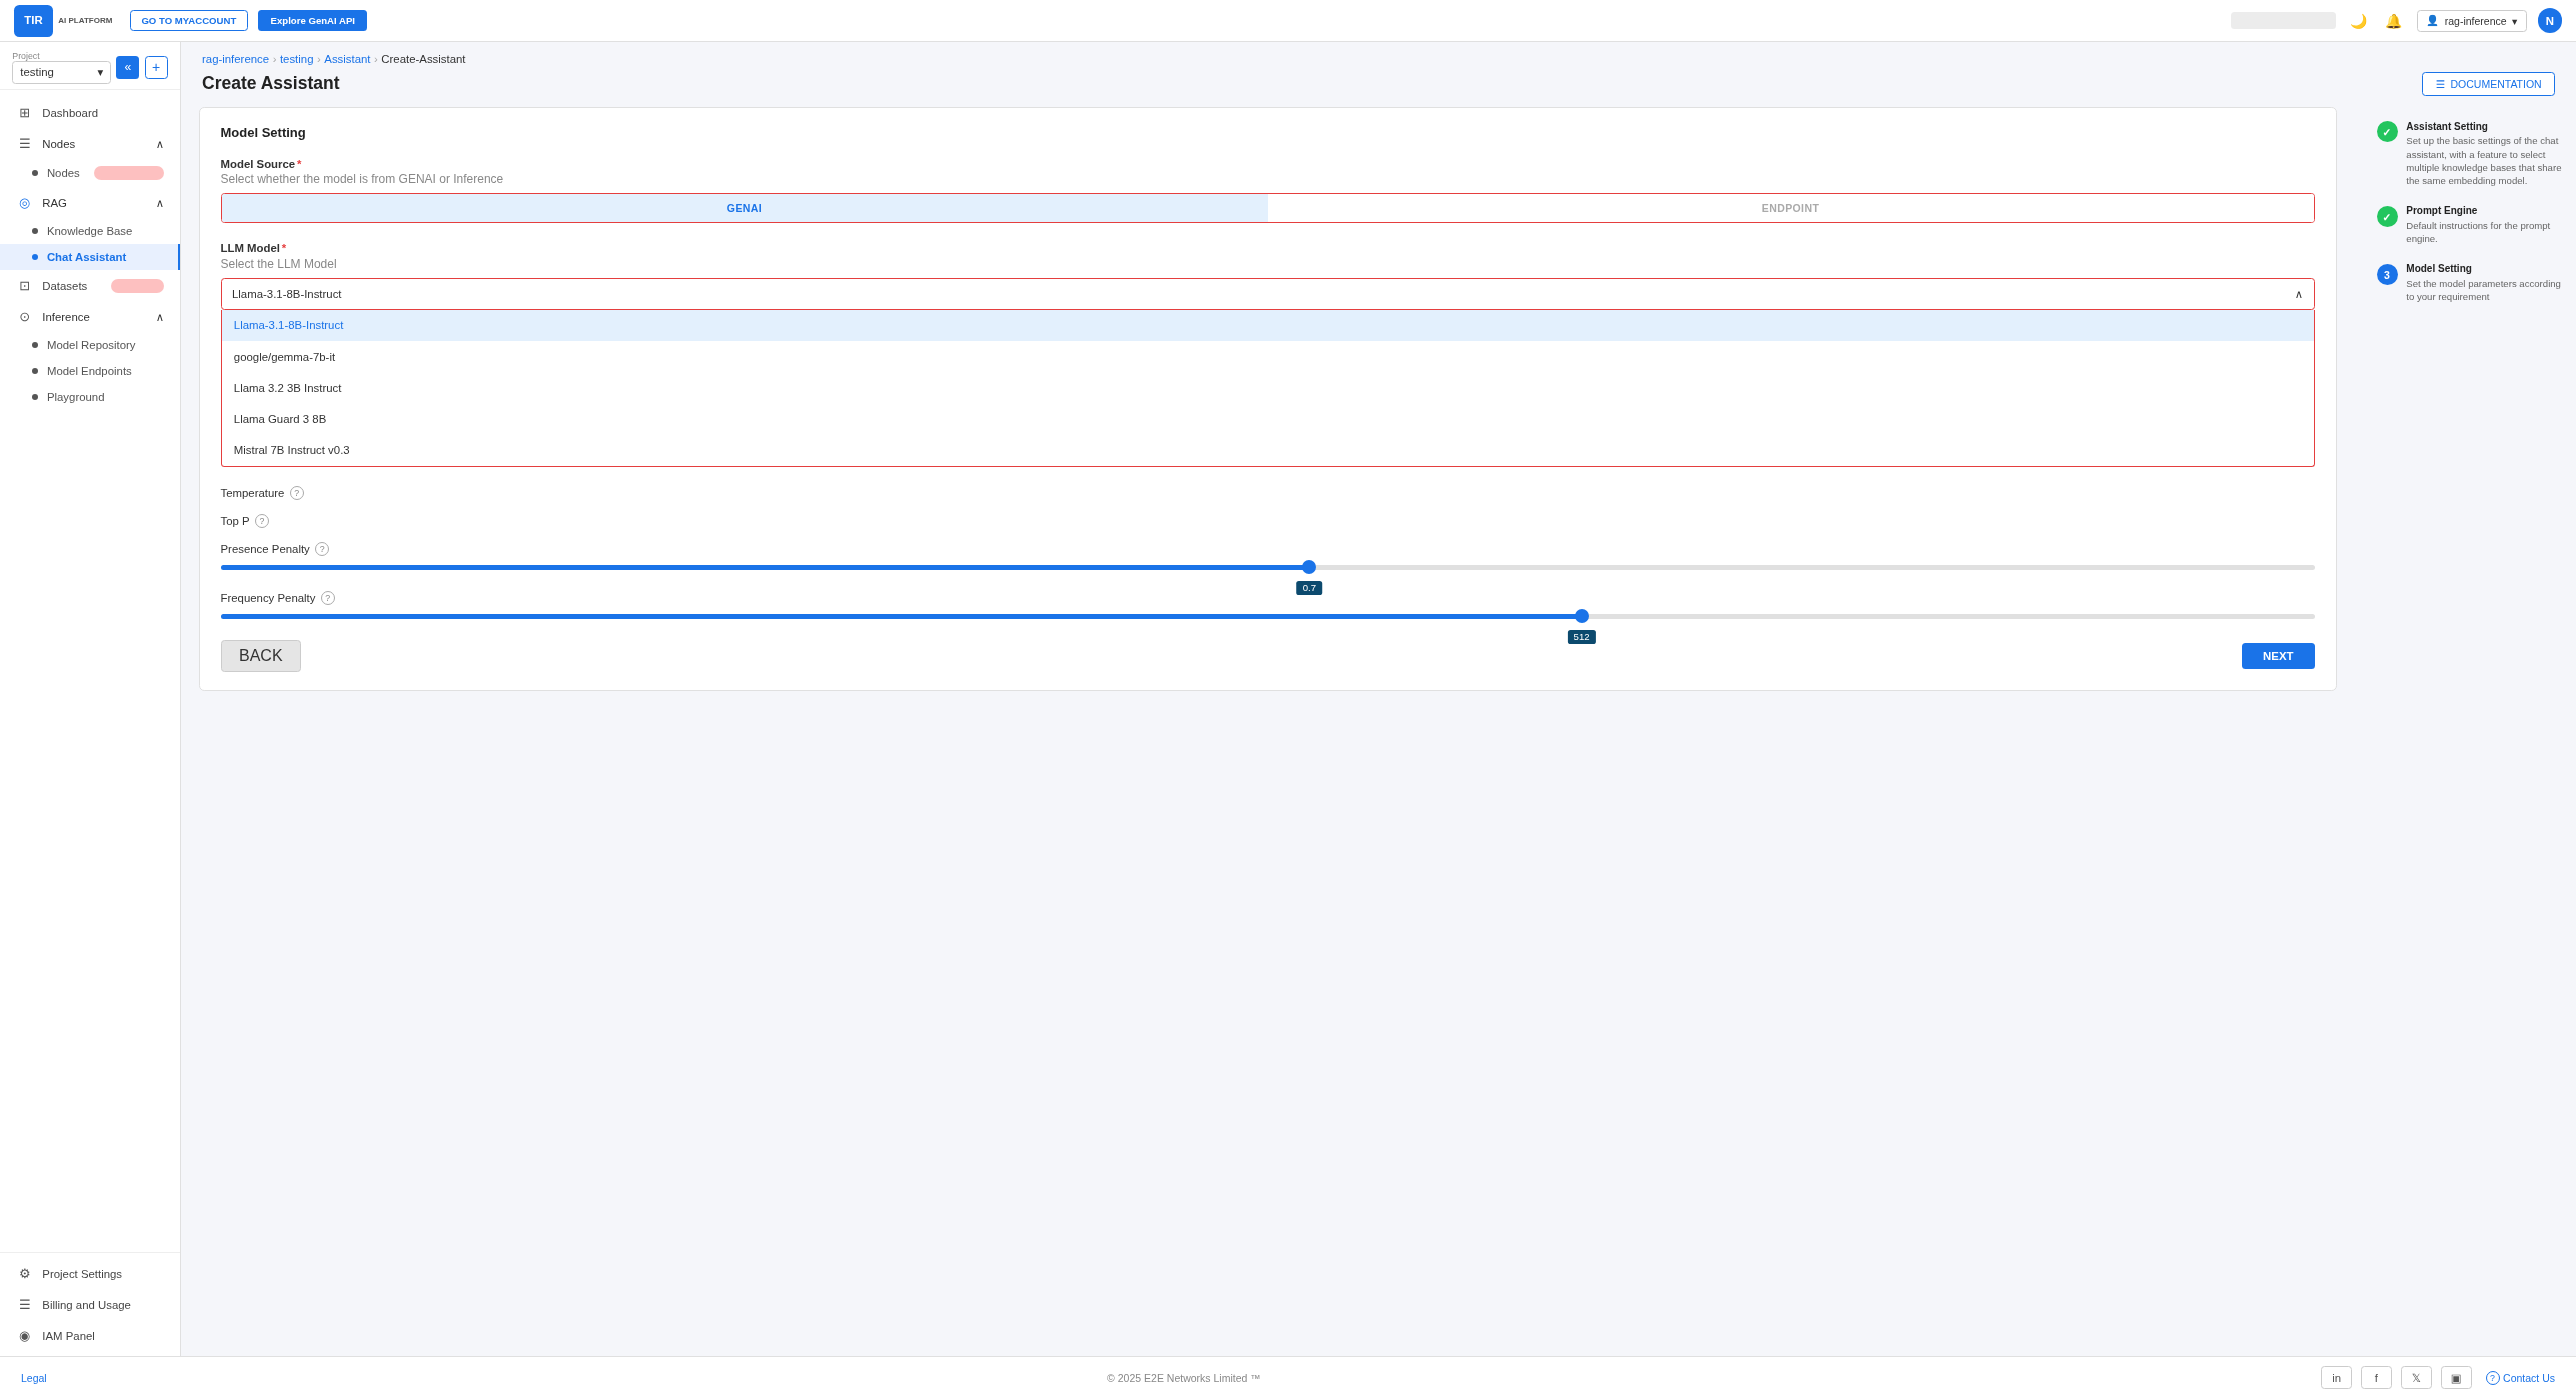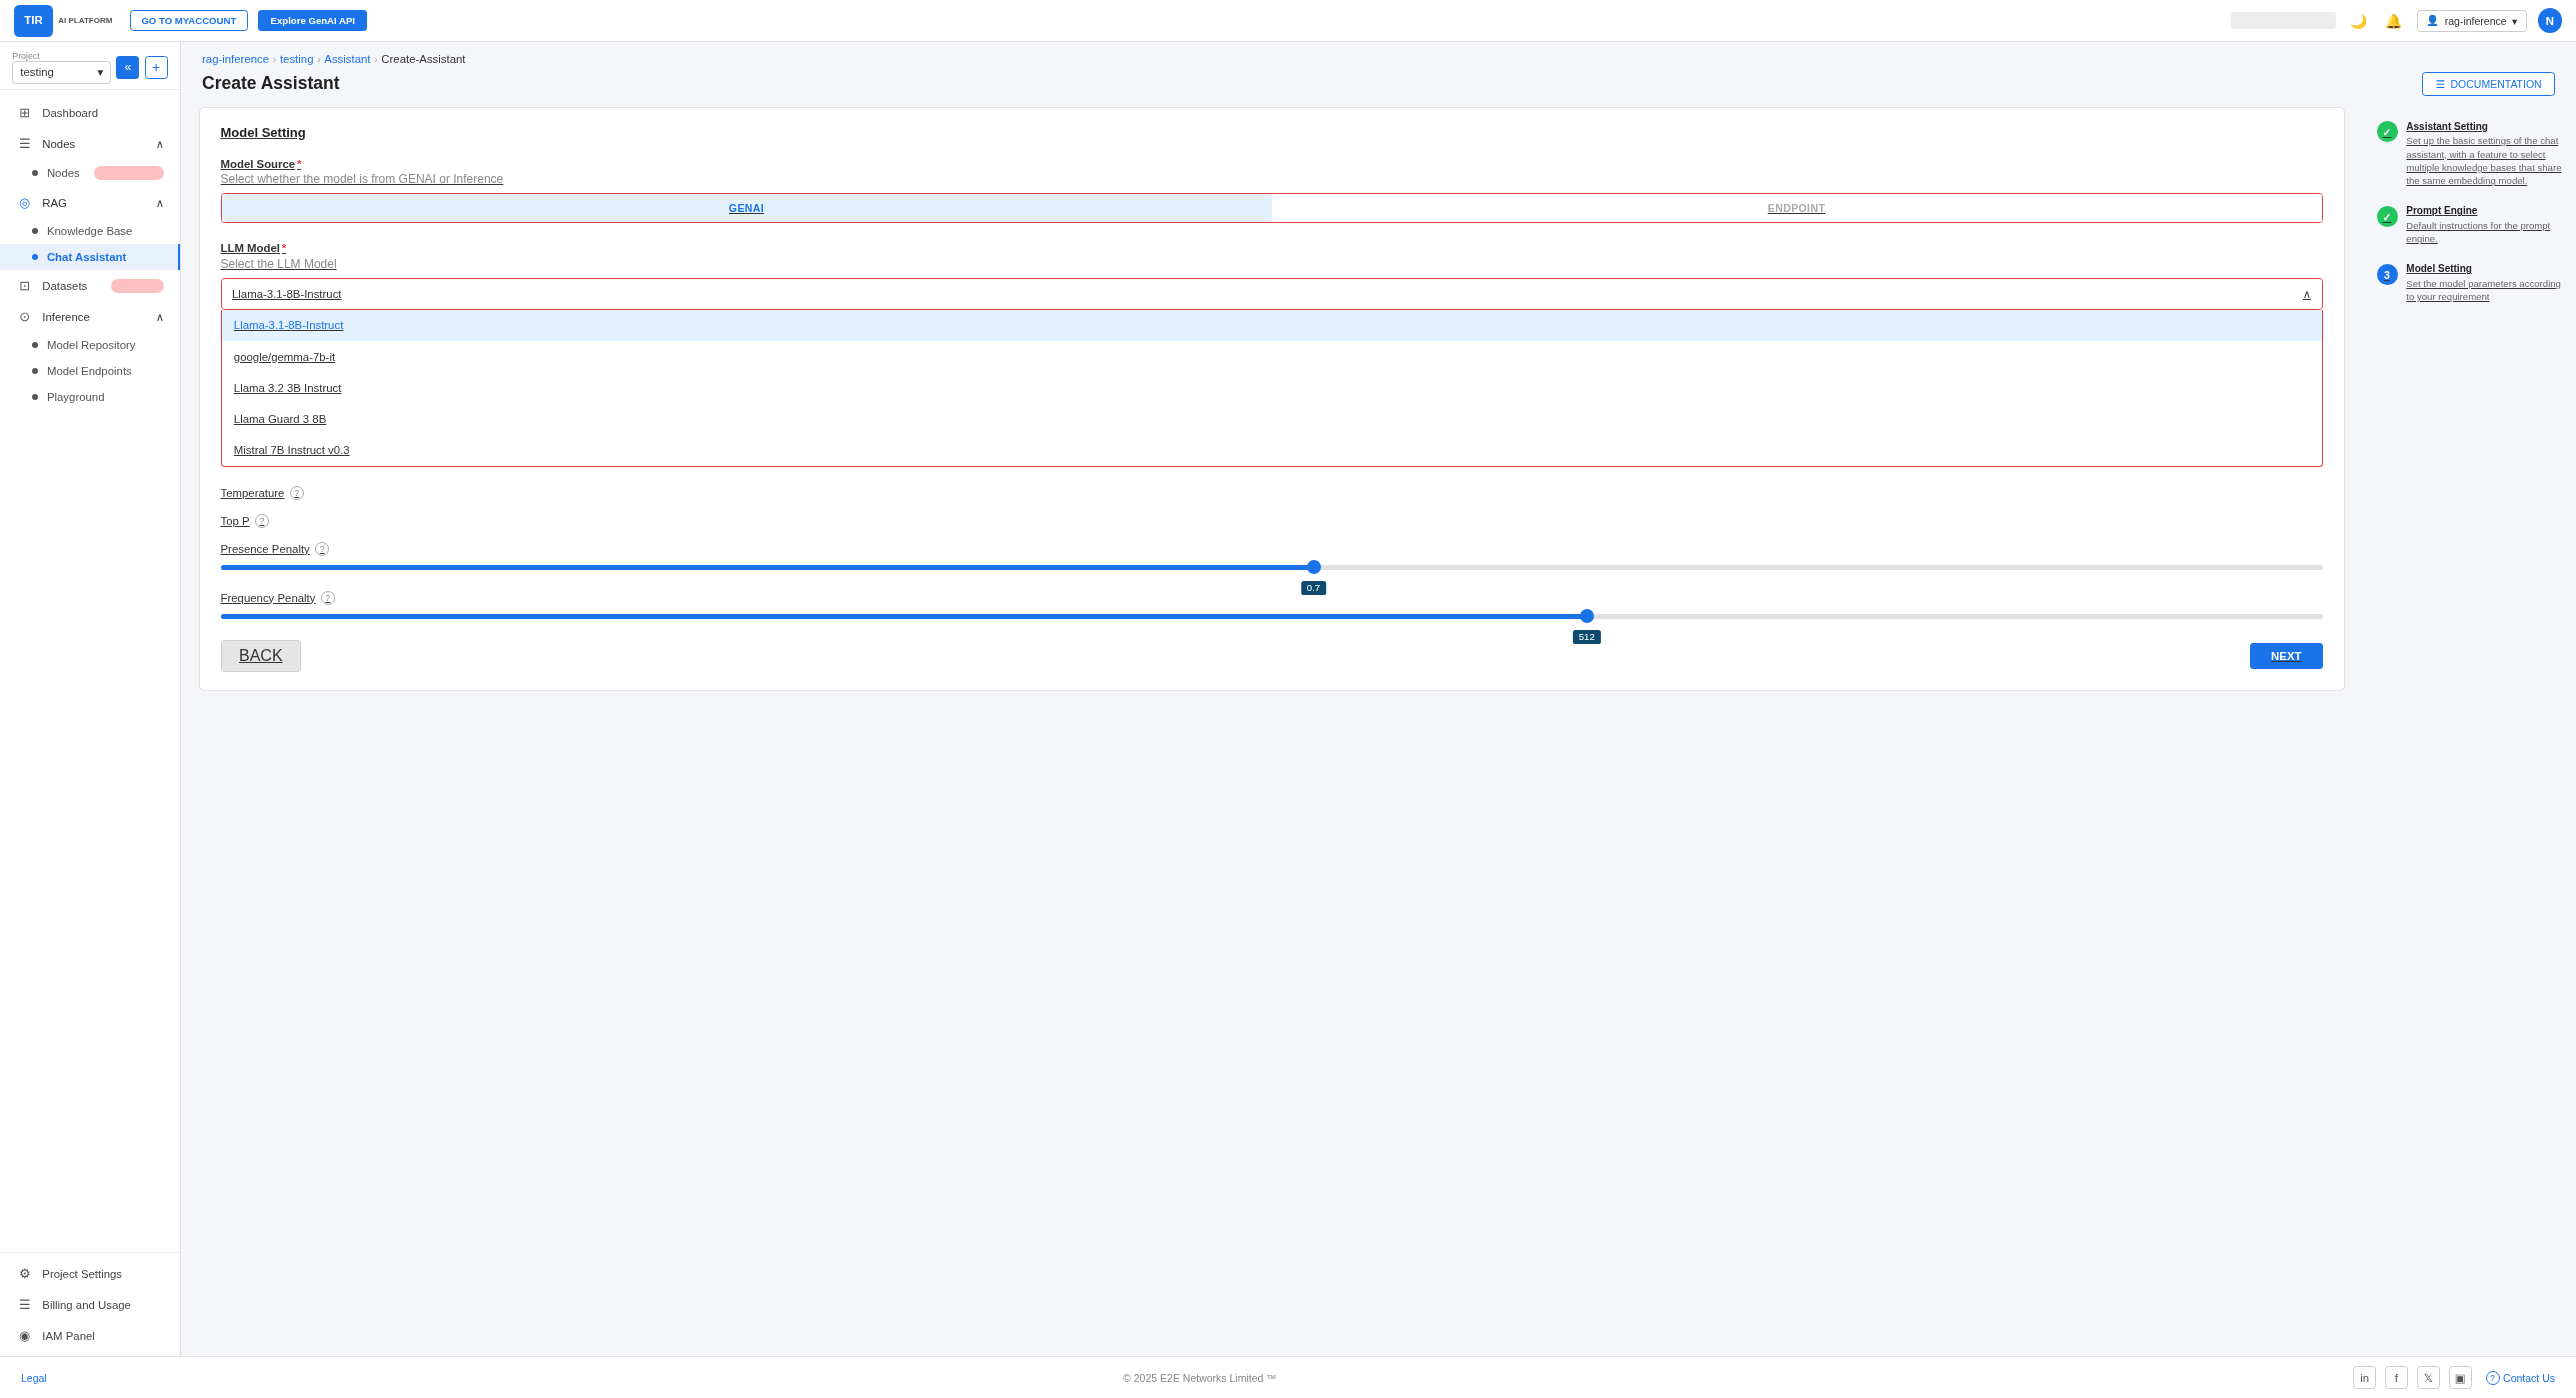--- a/index.html
+++ b/index.html
@@ -100,21 +100,21 @@
       padding: 7px 21px 10.5px; display: flex; align-items: center; justify-content: space-between;
     }
     .page-title { font-size: 17.5px; font-weight: 600; color: #222; }
     .doc-btn {
       border: 0.9px solid #1a73e8; color: #1a73e8; background: #fff;
       padding: 5.3px 12.3px; border-radius: 3.5px; cursor: pointer; font-size: 10.5px;
       display: flex; align-items: center; gap: 5.3px;
     }
 
     
-    .middle-split { display: flex; flex: 1; overflow: hidden; gap: 4px; text-decoration: underline; }
+    .middle-split { display: flex; flex: 1; overflow: hidden; gap: 12px; }
 
     
     .form-panel {
       flex: 1; overflow-y: auto; padding: 0 17.5px 17.5px;
     }
     .section-card {
       background: #fff; border: 0.9px solid #e0e0e0; border-radius: 5.3px; padding: 17.5px 21px;
     }
     .section-title { font-size: 13px; font-weight: 600; color: #222; margin-bottom: 17.5px; }
 
@@ -195,21 +195,21 @@
 
     
     .page-footer {
       background: #fff; border-top: 0.9px solid #e0e0e0;
       padding: 8.8px 21px; display: flex; align-items: center; justify-content: space-between;
       font-size: 10.5px; color: #888; flex-shrink: 0;
     }
     .footer-right { display: flex; align-items: center; gap: 14px; }
     .social-icons { display: flex; gap: 8.8px; }
     .social-icon {
-      width: 23px; height: 23px; border: 0.9px solid #ccc; border-radius: 3.5px;
+      width: 31px; height: 23px; border: 0.9px solid #ccc; border-radius: 3.5px;
       display: flex; align-items: center; justify-content: center; color: #555; font-size: 11.4px; cursor: pointer;
     }
     .contact-link { color: #1a73e8; cursor: pointer; display: flex; align-items: center; gap: 3.5px; }
     .help-circle { width: 14px; height: 14px; border-radius: 50%; border: 1.3px solid #1a73e8; display: flex; align-items: center; justify-content: center; font-size: 8.8px; color: #1a73e8; }
   </style>
 </head>
 <body>
 
 <div class="topnav">
   <div class="logo-area">

